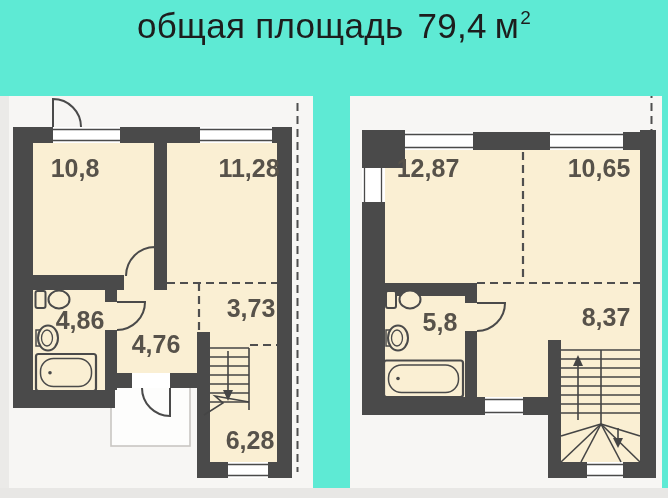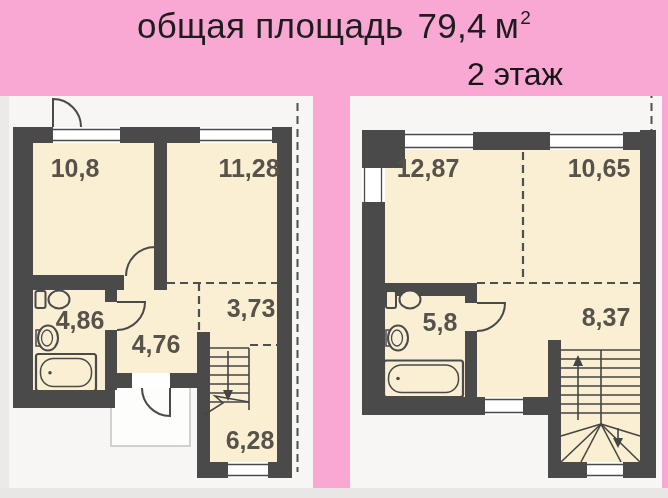--- a/index.html
+++ b/index.html
@@ -1,18 +1,18 @@
 <!DOCTYPE html>
 <html><head>
 <meta charset="utf-8">
 <style>
   html,body { margin:0; padding:0; background:#ffffff; }
   .stage {
     position:relative; width:668px; height:498px; overflow:hidden;
-    background:#f9a8d4;
+    background:#5eead4;
     font-family:"Liberation Sans", sans-serif;
   }
   .title {
     position:absolute; top:6px; left:0; width:100%;
     text-align:center; font-size:35px; color:#1d1d1d; letter-spacing:.3px;
     white-space:nowrap;
   }
   .title .val { margin-left:14px; }
   .title .unit { margin-left:8px; }
   .title .sup { font-size:19px; vertical-align:14px; margin-left:1px; }
@@ -29,21 +29,20 @@
   .edge-strip-bottom { position:absolute; left:0; top:488px; width:668px; height:10px;  background:#e8e7e5; }
   text.area { font-size:25px; font-weight:bold; fill:#57524a; }
 </style>
 </head>
 <body>
 
 <div class="stage">
 
   <div class="title"><span>общая площадь</span><span class="val">79,4</span><span class="unit">м</span><span class="sup">2</span></div>
 
-  <div class="floor-label" id="floor-label-2">2 этаж</div>
 
   <svg id="plan1" class="plan" width="305" height="392" viewBox="8 96 305 392">
     <rect x="8" y="96" width="305" height="392" fill="#f7f6f4"></rect>
 
     <g fill="#faefd3">
       <rect x="33" y="140" width="244" height="233"></rect>
       <rect x="33" y="287" width="72" height="106"></rect>
       <rect x="205" y="283" width="72" height="182"></rect>
     </g>
 

